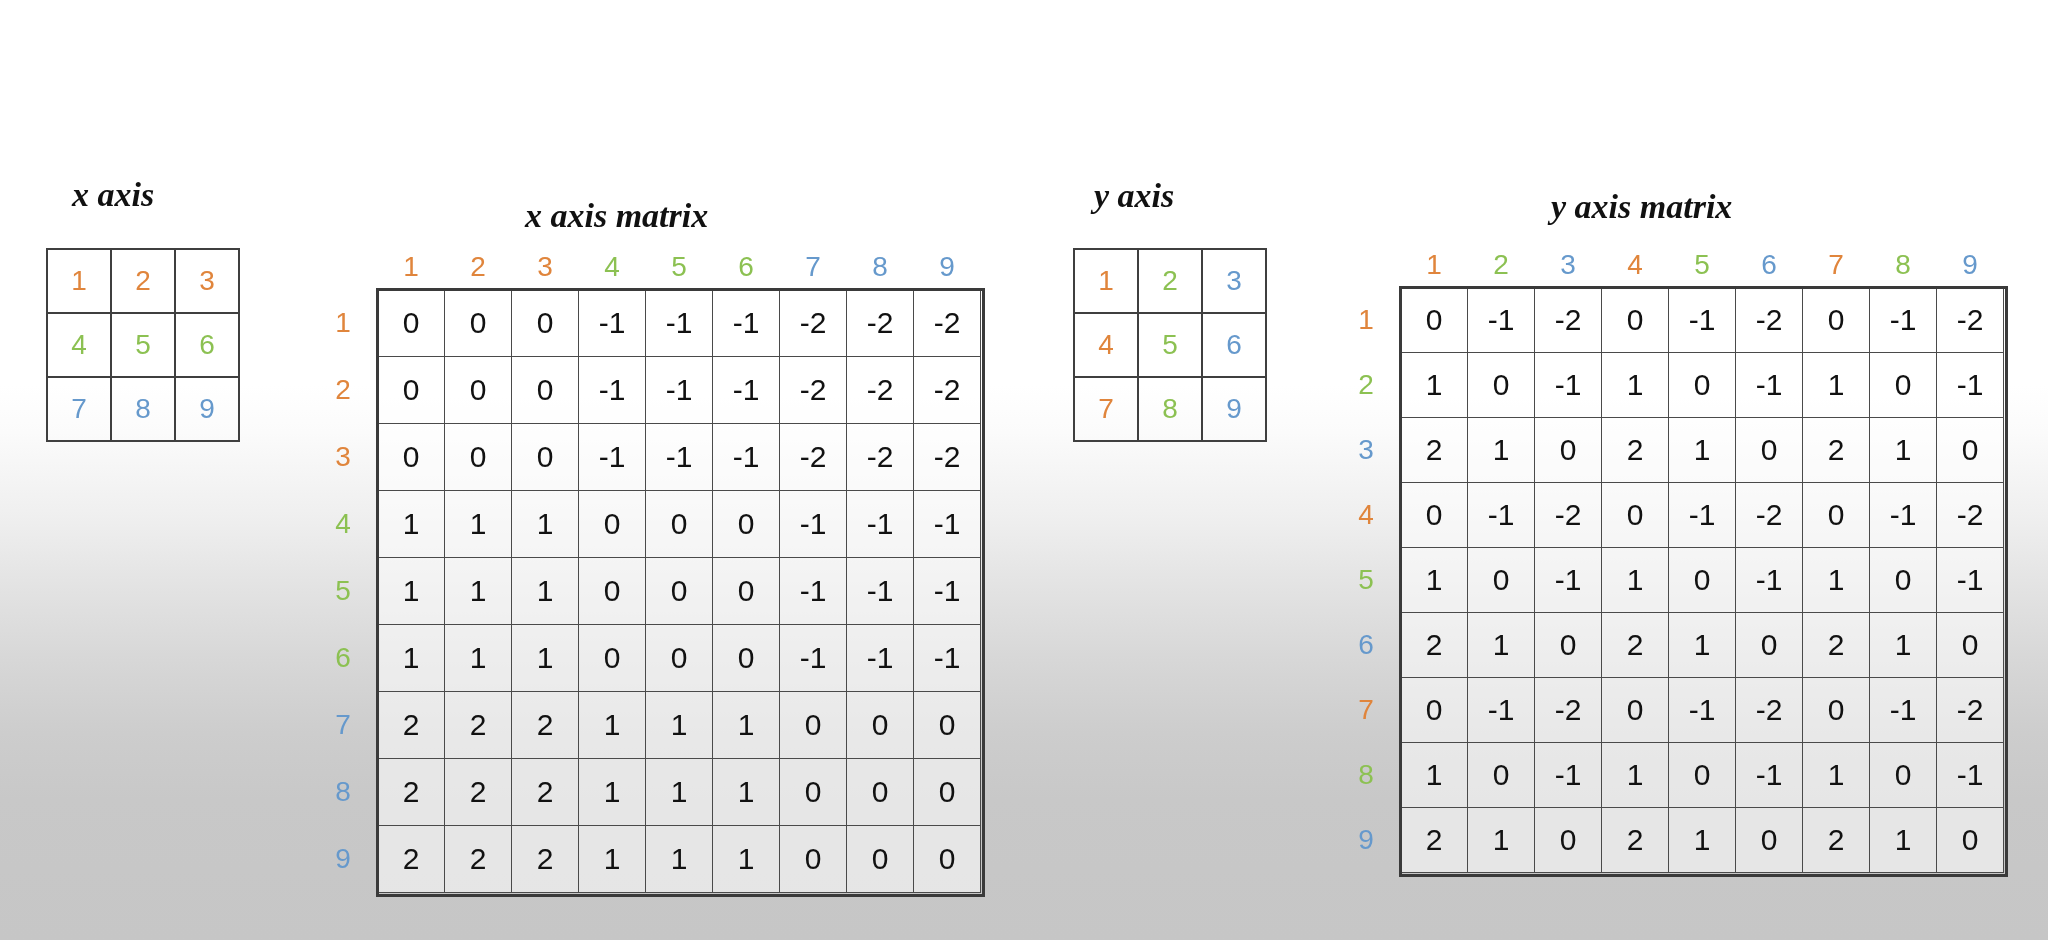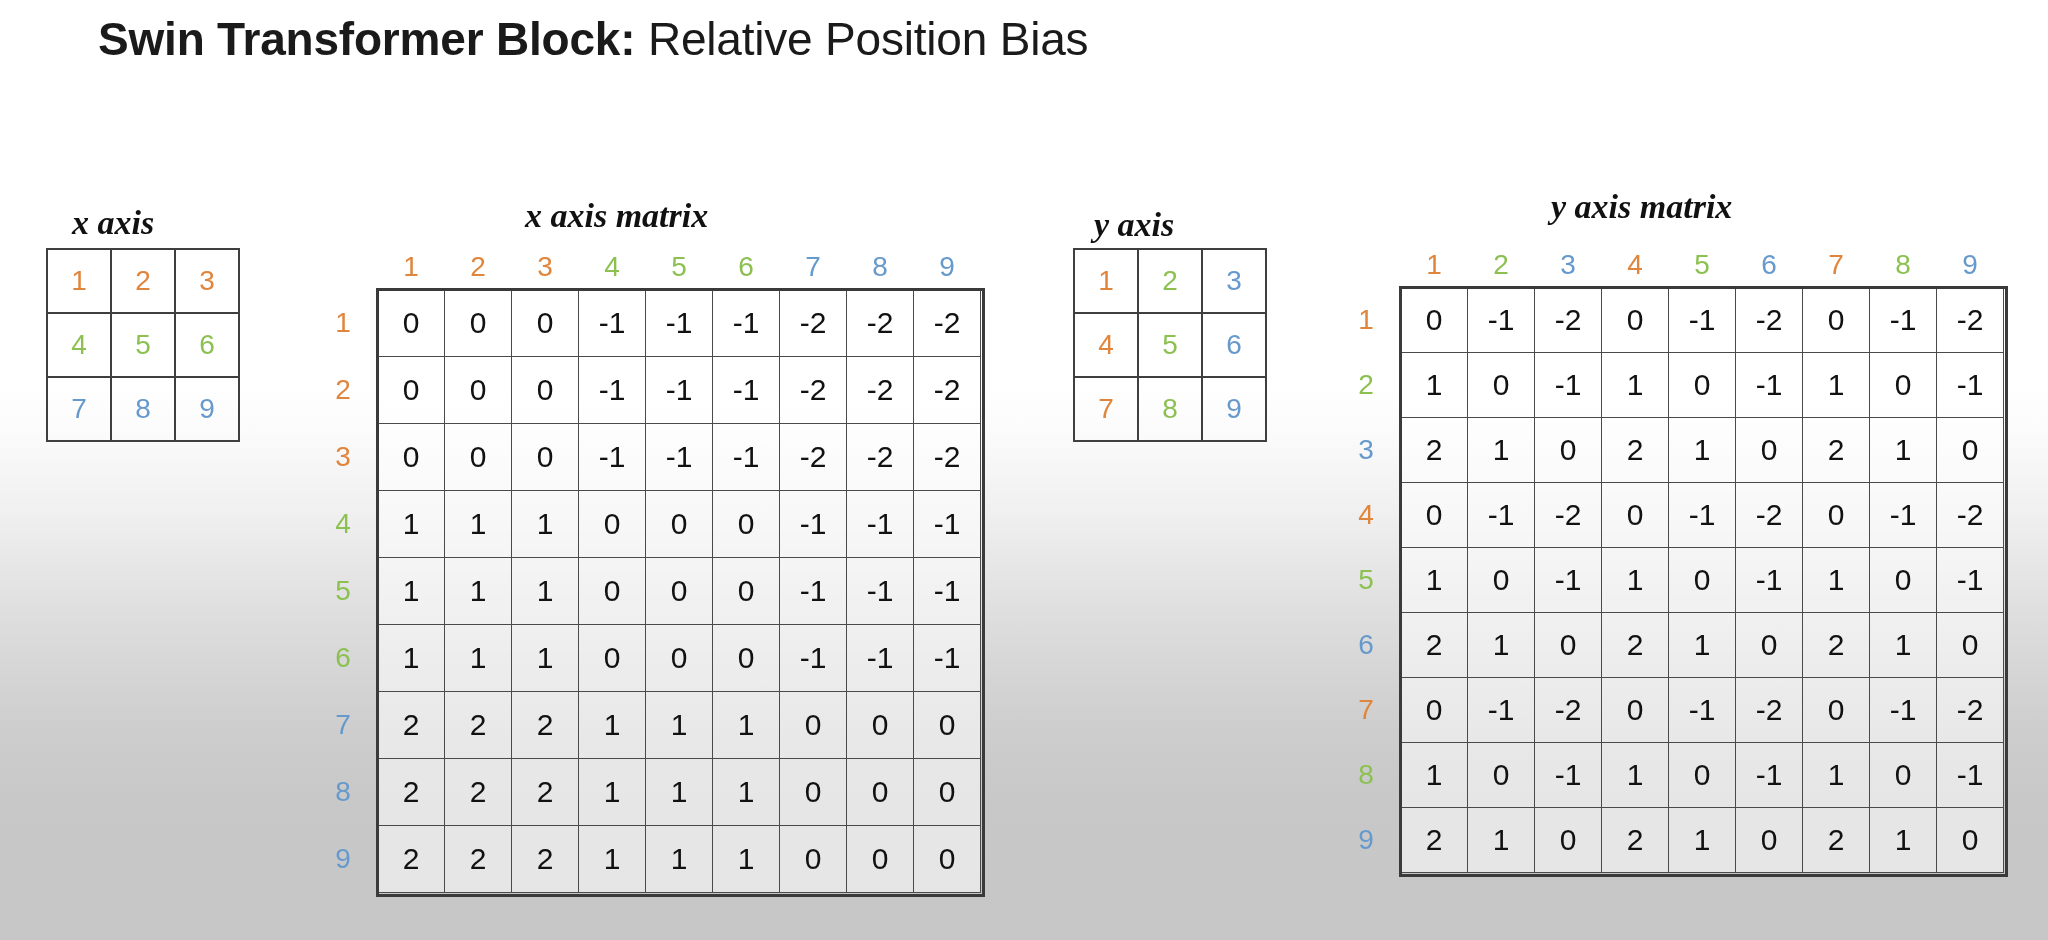--- a/index.html
+++ b/index.html
@@ -153,26 +153,23 @@
   
   .c-orange { color: #E0853C; }
   .c-green  { color: #8CC152; }
   .c-blue   { color: #6699CC; }
 </style>
 </head>
 <body>
 
 <div id="slide">
 
-  <div class="title">
-    <span class="strong">Swin Transformer Block:</span><span class="light"> Relative Position Bias</span>
-  </div>
-
-
-  <div class="caption" style="left:72px; top:204px;">x axis</div>
+
+
+  <div class="caption" style="left:72px; top:176px;">x axis</div>
   <table class="grid3" id="x-axis-grid" style="left:46px; top:248px;">
     <tbody>
         <tr>
           <td class="c-orange">1</td>
           <td class="c-orange">2</td>
           <td class="c-orange">3</td>
         </tr>
         <tr>
           <td class="c-green">4</td>
           <td class="c-green">5</td>
@@ -308,21 +305,21 @@
             <td class="cell">1</td>
             <td class="cell">0</td>
             <td class="cell">0</td>
             <td class="cell">0</td>
           </tr>
         </tbody>
     </table>
   <div class="matrix-outline" style="left: 53.5px; top: 47.5px; width: 603px; height: 603px;"></div>
     </div>
 
-  <div class="caption" style="left:1094px; top:206px;">y axis</div>
+  <div class="caption" style="left:1094px; top:177px;">y axis</div>
   <table class="grid3" id="y-axis-grid" style="left:1073px; top:248px;">
     <tbody>
         <tr>
           <td class="c-orange">1</td>
           <td class="c-green">2</td>
           <td class="c-blue">3</td>
         </tr>
         <tr>
           <td class="c-orange">4</td>
           <td class="c-green">5</td>

